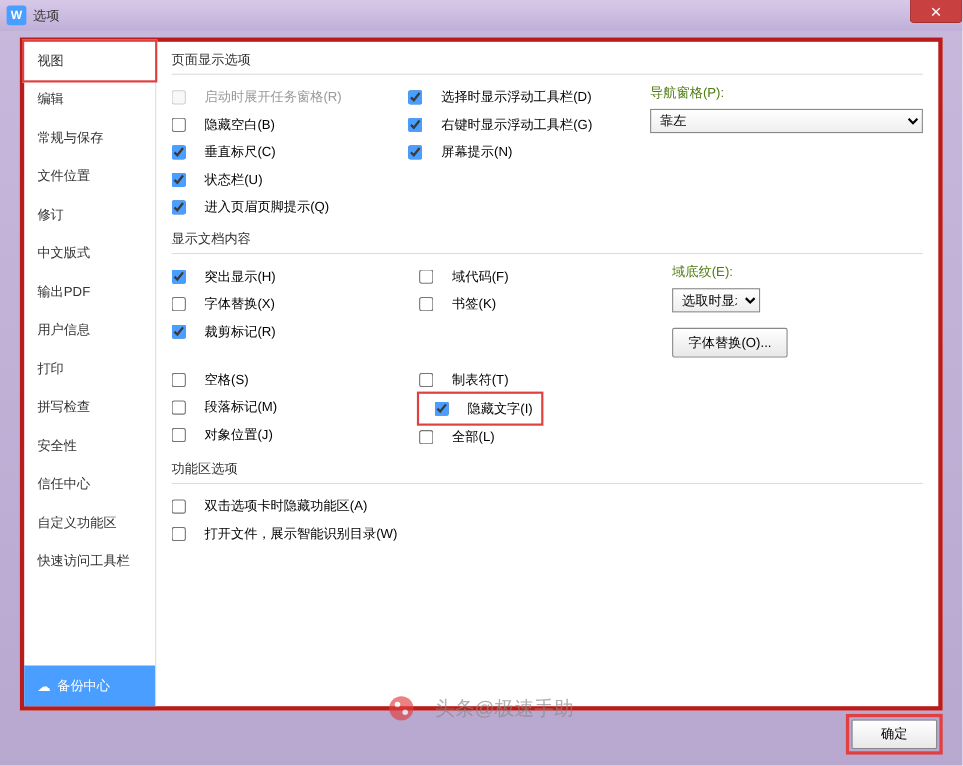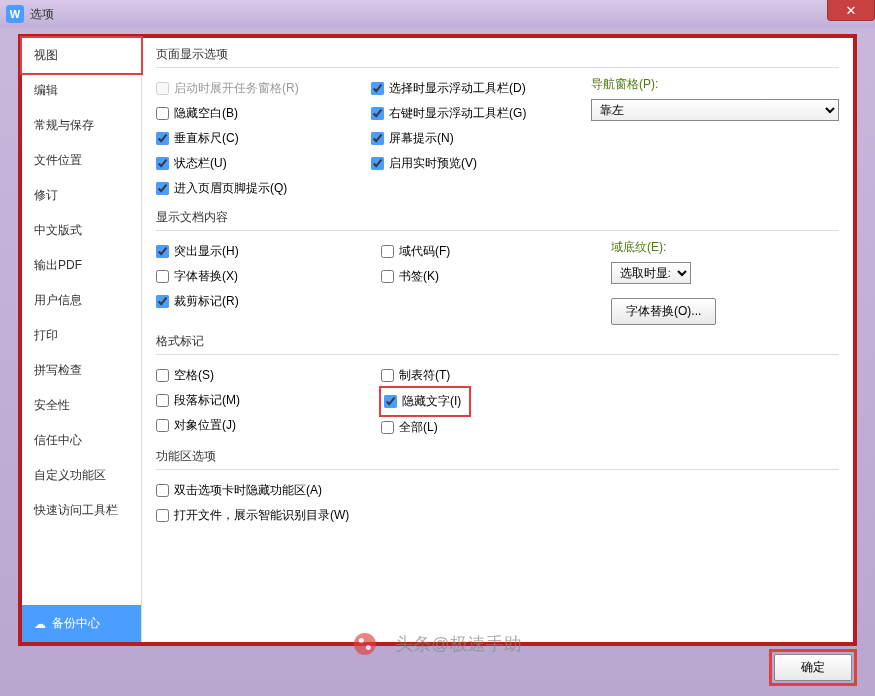--- a/index.html
+++ b/index.html
@@ -14,24 +14,24 @@
 .side-item.sel{border:2px solid #e04040;margin:-2px;position:relative;z-index:2;background:#fff}
 .side-spacer{flex:1}
 .backup-btn{margin:0;padding:10px 12px;background:#4a9eff;color:#fff;cursor:pointer;display:flex;align-items:center;gap:6px}
 .main{flex:1;padding:8px 14px;overflow:auto}
 .group{margin-bottom:8px}
 .group-title{color:#333;padding-bottom:4px;border-bottom:1px solid #ddd;margin-bottom:8px}
 .cols{display:flex}
 .col1{width:225px}
 .col2{width:230px}
 .col3{flex:1}
-.chk{display:flex;align-items:center;padding:4px 0;gap:5px}
+.chk{display:flex;align-items:center;padding:4px 0;gap:17px}
 .chk input{margin:0;width:13px;height:13px;accent-color:#4a9eff}
 .chk.disabled{color:#999}
-.chk.hl{border:2px solid #e04040;display:inline-flex;padding:5px 8px 5px 3px;margin:-2px 0 -2px -2px}
+.chk.hl{border:2px solid #e04040;display:inline-flex;padding:5px 8px 5px 14px;margin:-2px 0 -2px -2px}
 .lbl{display:block;padding-bottom:6px;color:#4d7c0f}
 select,.btn{font-family:inherit;font-size:12px}
 select{padding:2px 4px;border:1px solid #888;background:linear-gradient(#fff,#eee)}
 .sel-nav{width:248px}
 .sel-shade{width:80px}
 .btn{padding:4px 14px;border:1px solid #888;background:linear-gradient(#fff,#e8e8e8);cursor:pointer;border-radius:2px}
 .bottom-btn{position:absolute;right:18px;bottom:10px;border:3px solid #e04040;padding:2px}
 .bottom-btn .btn{width:78px;padding:4px 0}
 .watermark{position:absolute;bottom:40px;left:50%;transform:translateX(-50%);color:#888;font-size:18px;opacity:.65;display:flex;align-items:center;gap:20px;z-index:10;pointer-events:none}
 .wm-icon{width:22px;height:22px;background:#e04040;border-radius:50%;position:relative}
@@ -106,24 +106,20 @@
                 <span>选择时显示浮动工具栏(D)</span>
               </label>
             <label class="chk">
                 <input type="checkbox" checked="" style="">
                 <span>右键时显示浮动工具栏(G)</span>
               </label>
             <label class="chk">
                 <input type="checkbox" checked="" style="">
                 <span>屏幕提示(N)</span>
               </label>
-            <label class="chk">
-                <input type="checkbox" checked="" style="">
-                <span>启用实时预览(V)</span>
-              </label>
           </div>
           <div class="col3">
             <span class="lbl">导航窗格(P):</span>
             <select class="sel-nav"><option>靠左</option></select>
           </div>
         </div>
       </div>
 
       <div class="group">
         <div class="group-title">显示文档内容</div>
@@ -155,21 +151,20 @@
           <div class="col3">
             <span class="lbl">域底纹(E):</span>
             <select class="sel-shade"><option>选取时显示</option></select>
             <div style="height:14px"></div>
             <button class="btn">字体替换(O)...</button>
           </div>
         </div>
       </div>
 
       <div class="group">
-        <div class="group-title">格式标记</div>
         <div class="cols">
           <div class="col1">
             <label class="chk">
                 <input type="checkbox" style="">
                 <span>空格(S)</span>
               </label>
             <label class="chk">
                 <input type="checkbox" style="">
                 <span>段落标记(M)</span>
               </label>

